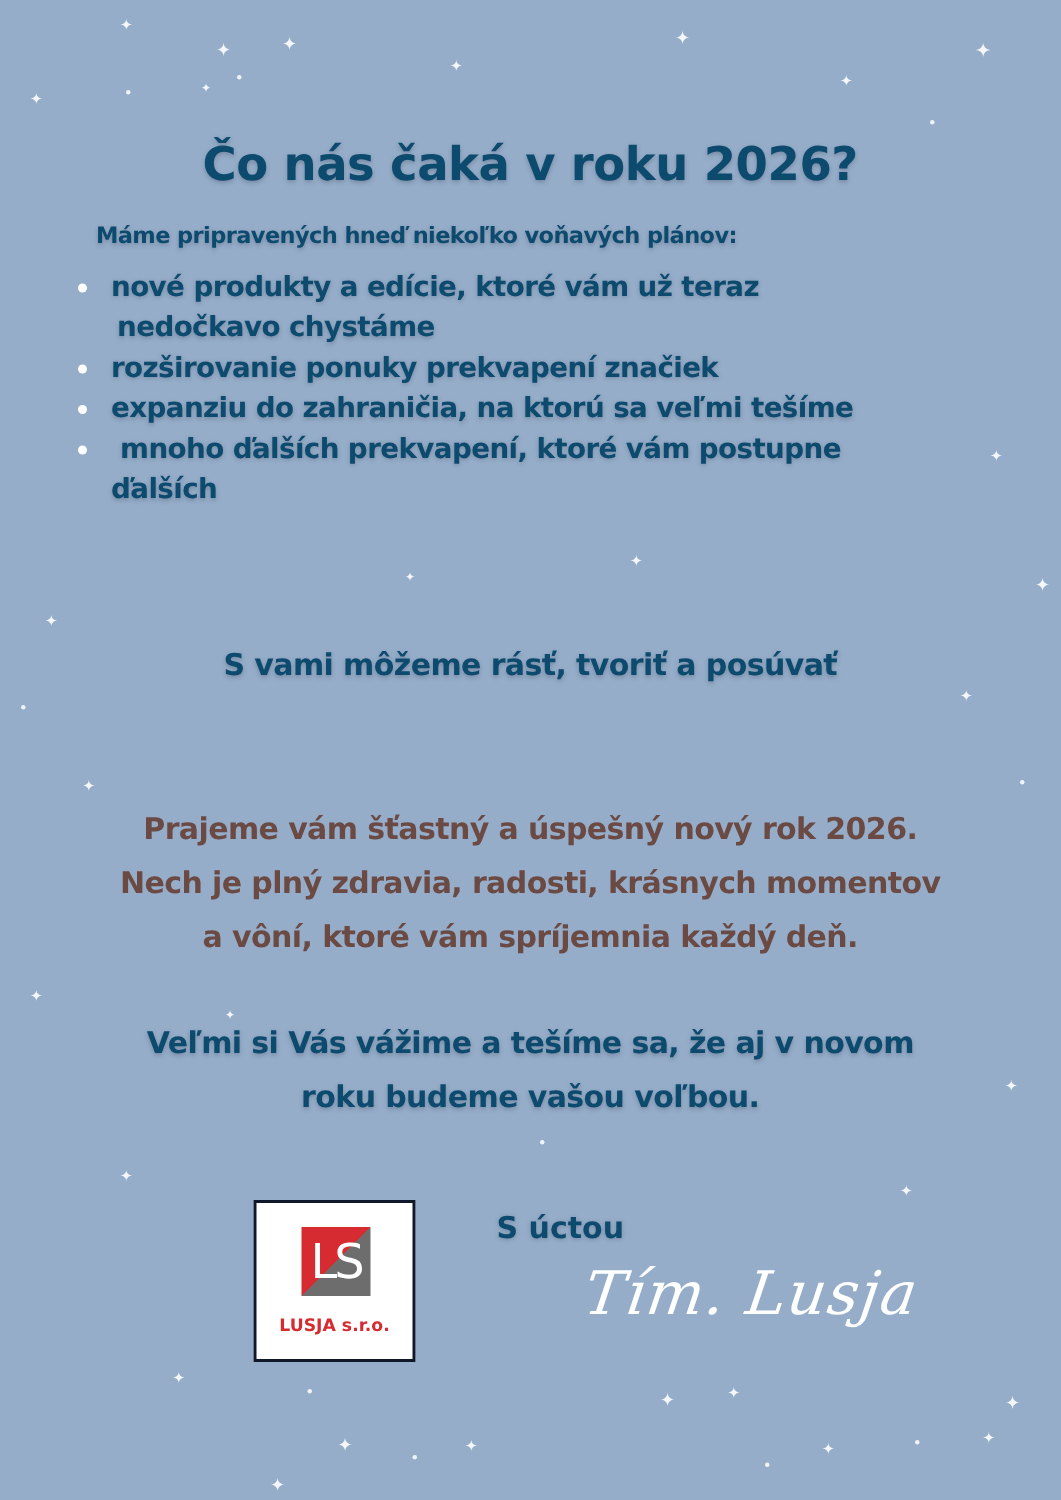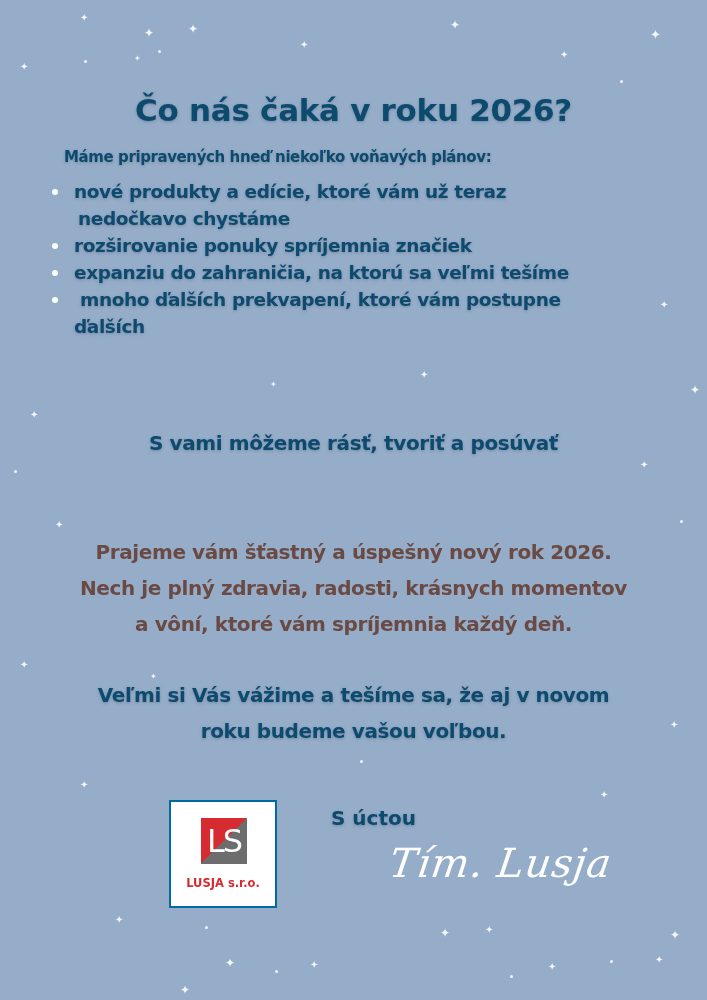--- a/index.html
+++ b/index.html
@@ -35,21 +35,21 @@
     .p-grow, .p-wish, .p-thanks {
       position: absolute; left: 0; width: 707px; text-align: center;
       font-size: 20px; font-weight: bold; letter-spacing: -0.4px; line-height: 36px;
     }
     .p-grow { top: 425px; }
     .p-wish { top: 534px; color: #6b4a44; }
     .p-thanks { top: 677px; }
     .p-grow span, .p-wish span, .p-thanks span { display: block; }
     .logo {
       position: absolute; left: 169px; top: 800px; width: 108px; height: 108px;
-      background: #fff; border: 2px solid #0369a1; box-sizing: border-box;
+      background: #fff; border: 2px solid #0f172a; box-sizing: border-box;
     }
     .logo-mark {
       position: absolute; left: 30px; top: 16px; width: 46px; height: 46px;
       background: linear-gradient(135deg, #d62b30 50%, #6d6d6d 50%);
     }
     .logo-mark span {
       position: absolute; left: 0; top: 4px; width: 46px; text-align: center;
       color: #fff; font-family: "DejaVu Sans", sans-serif; font-size: 32px; letter-spacing: -2px;
     }
     .logo-name {
@@ -113,21 +113,21 @@
 
 <h1 class="title white" style="margin:0">Čo nás čaká v roku 2026?</h1>
 <div class="subtitle white">Máme pripravených hneď niekoľko voňavých plánov:</div>
 
 <ul class="plans white">
   <li>
     <span>nové produkty a edície, ktoré vám už teraz</span>
     <span class="cont" style="padding-left:4px">nedočkavo chystáme</span>
   </li>
   <li>
-    <span>rozširovanie ponuky spríjemnia značiek</span>
+    <span>rozširovanie ponuky prekvapení značiek</span>
   </li>
   <li>
     <span>expanziu do zahraničia, na ktorú sa veľmi tešíme</span>
   </li>
   <li>
     <span style="white-space:pre"> mnoho ďalších prekvapení, ktoré vám postupne</span>
     <span class="cont">ďalších</span>
   </li>
 </ul>
 

